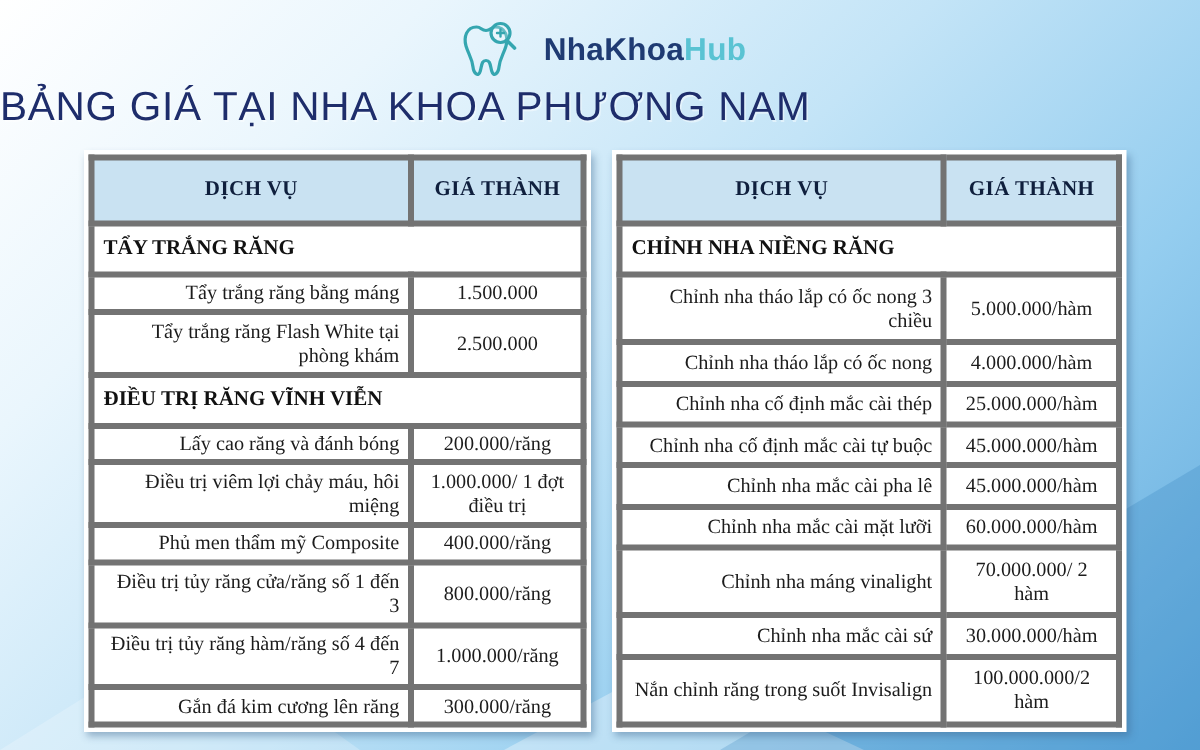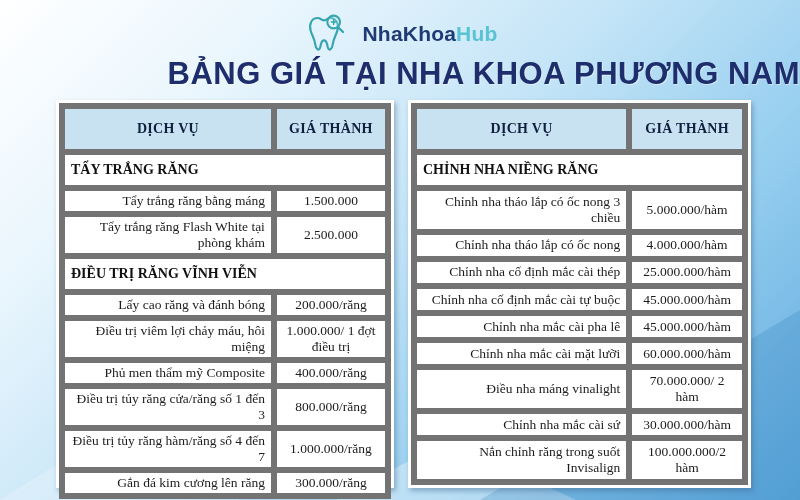--- a/index.html
+++ b/index.html
@@ -21,33 +21,33 @@
   
   .brand-header{position:absolute;top:14px;left:0;width:100%;height:40px;
     display:flex;align-items:center;justify-content:center;gap:16px;}
   .logo-icon{width:44px;height:40px;display:inline-flex;align-items:center;justify-content:center;}
   .brand-text{font-size:21px;font-weight:bold;letter-spacing:.2px;}
   .brand-text .primary{color:#1f3b73;}
   .brand-text .secondary{color:#59c3d3;font-weight:bold;}
 
   
   .page-title{position:absolute;top:56px;left:0;width:100%;margin:0;
-    text-align:right;font-size:31px;font-weight:bold;color:#1e2d6b;
+    text-align:left;font-size:27px;font-weight:normal;color:#1e2d6b;
     letter-spacing:.5px;text-shadow:1px 1px 0 rgba(255,255,255,.45);}
 
   
   .panel{position:absolute;top:100px;background:#ffffff;padding:3px;
     box-shadow:2px 3px 5px rgba(60,100,140,.45);box-sizing:border-box;height:388px;}
   .panel.left{left:56px;width:338px;}
   .panel.right{left:408px;width:343px;}
 
   table.price{width:100%;height:100%;border-collapse:collapse;table-layout:fixed;
     font-family:"Liberation Serif",serif;font-size:13.5px;color:#1c1c1c;
     border:2px solid #3c3c3c;background:#fff;}
-  table.price th,table.price td{border:6px solid #737373;padding:2px 6px;vertical-align:middle;}
+  table.price th,table.price td{border:4px solid #737373;padding:2px 6px;vertical-align:middle;}
   table.price th{background:#c9e2f2;color:#0f1f3d;font-weight:bold;text-align:center;
     height:36px;font-size:14px;letter-spacing:.3px;}
   td.section-cell{font-weight:bold;text-align:left;height:26px;font-size:14px;color:#111;}
   td.service-cell{text-align:right;}
   td.price-cell{text-align:center;}
   col.c-service{width:65%;}
   col.c-price{width:35%;}
 </style>
 </head>
 <body>
@@ -160,21 +160,21 @@
           </tr>
           <tr>
             <td class="service-cell">Chỉnh nha mắc cài pha lê</td>
             <td class="price-cell">45.000.000/hàm</td>
           </tr>
           <tr>
             <td class="service-cell">Chỉnh nha mắc cài mặt lưỡi</td>
             <td class="price-cell">60.000.000/hàm</td>
           </tr>
           <tr>
-            <td class="service-cell">Điều nha máng vinalight</td>
+            <td class="service-cell">Chỉnh nha máng vinalight</td>
             <td class="price-cell">70.000.000/ 2 hàm</td>
           </tr>
           <tr>
             <td class="service-cell">Chỉnh nha mắc cài sứ</td>
             <td class="price-cell">30.000.000/hàm</td>
           </tr>
           <tr>
             <td class="service-cell">Nắn chỉnh răng trong suốt Invisalign</td>
             <td class="price-cell">100.000.000/2 hàm</td>
           </tr>

